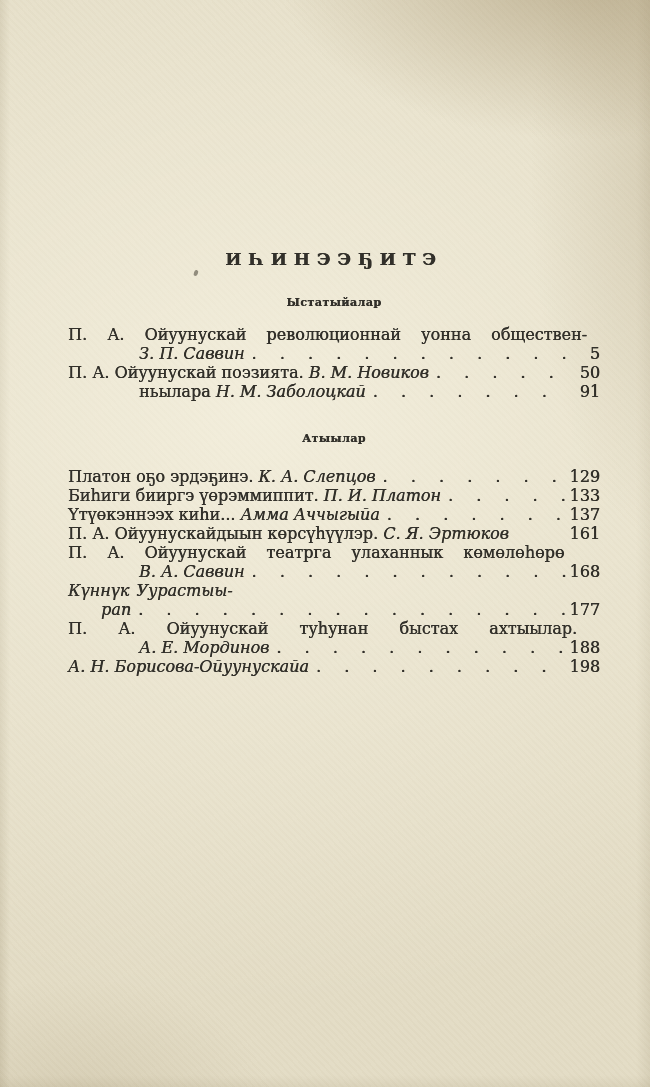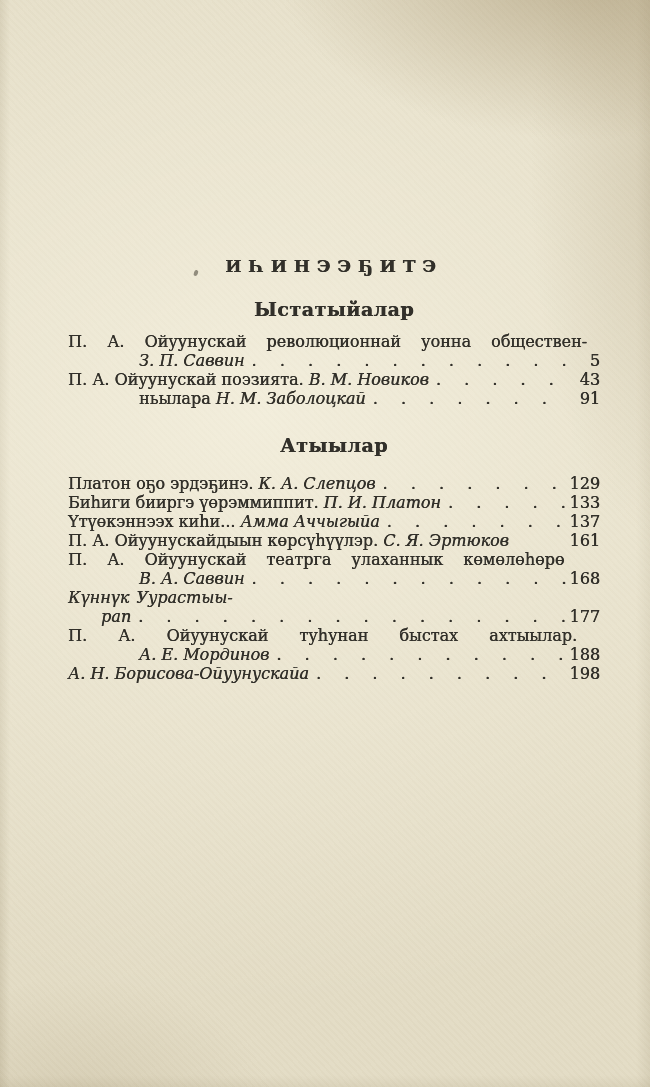--- a/index.html
+++ b/index.html
@@ -15,29 +15,28 @@
       linear-gradient(270deg, rgba(110,95,60,.10) 0px, rgba(110,95,60,0) 14px),
       linear-gradient(0deg, rgba(110,95,60,.08) 0px, rgba(110,95,60,0) 12px),
       repeating-linear-gradient(47deg, rgba(120,100,60,.022) 0 2px, rgba(255,255,255,.02) 2px 5px);
     font-family:"DejaVu Serif","Liberation Serif",serif;
     color:#32302a;
   }
   .content{
     position:absolute;left:68px;right:50px;top:0;
     font-size:16px;line-height:19px;
     text-shadow:0.35px 0 0 currentColor;
-    margin-top:7px;
   }
   .title{
     margin-top:250px;text-align:center;
     font-size:17px;font-weight:bold;letter-spacing:7px;
     white-space:nowrap;
   }
   .heading{
-    text-align:center;font-size:19px;font-weight:bold;letter-spacing:.5px;
+    text-align:center;font-size:11px;font-weight:bold;letter-spacing:.5px;
   }
   .h-first{margin-top:24px;}
   .h-second{margin-top:28px;text-align:center;}
   .entries-first{margin-top:13px;}
   .entries-second{margin-top:19px;}
   .row{display:flex;align-items:baseline;}
   .txt,.au{white-space:pre;}
   .au{font-style:italic;}
   .dots{flex:1 1 auto;overflow:hidden;white-space:pre;letter-spacing:9px;padding-left:7px;}
   .pg{flex:none;min-width:30px;text-align:right;}
@@ -72,21 +71,21 @@
       <div class="row ind">
         <span class="au">З. П. Саввин</span>
         <span class="dots">. . . . . . . . . . . . . . . . . . . . . . . . . . . . . .</span>
         <span class="pg">5</span>
       </div>
 
       <div class="row">
         <span class="txt">П. А. Ойуунускай поэзията. </span>
         <span class="au">В. М. Новиков</span>
         <span class="dots">. . . . . . . . . . . . . . . . . . . . . . . . . . . . . .</span>
-        <span class="pg">43</span>
+        <span class="pg">50</span>
       </div>
 
       <div class="row ind">
         <span class="txt">ньылара </span>
         <span class="au">Н. М. Заболоцкай</span>
         <span class="dots">. . . . . . . . . . . . . . . . . . . . . . . . . . . . . .</span>
         <span class="pg">91</span>
       </div>
 
     </div>

